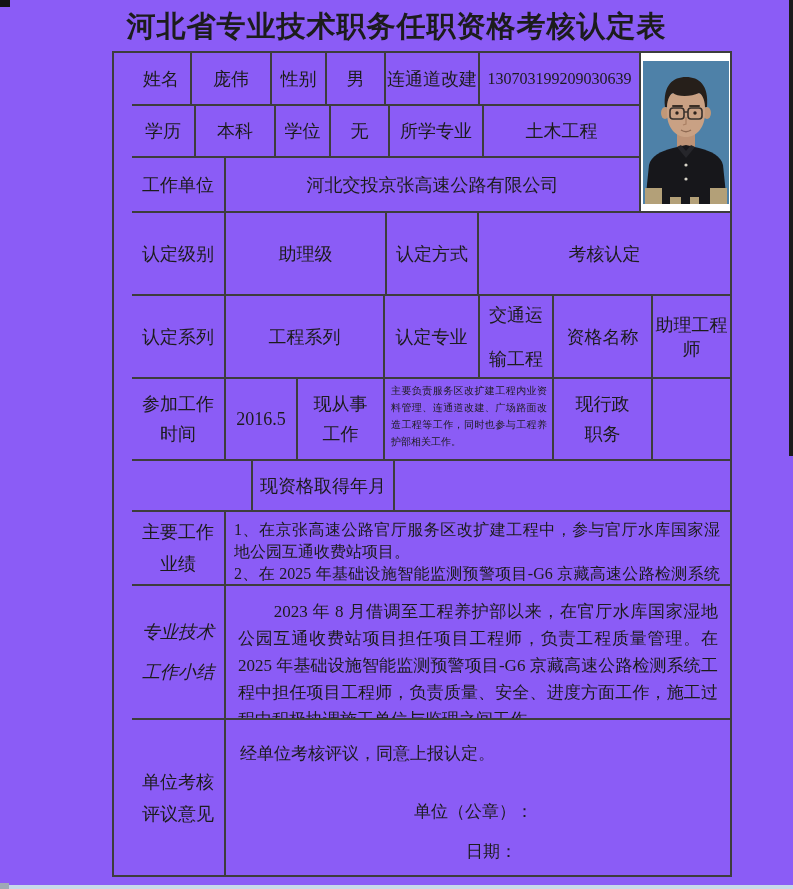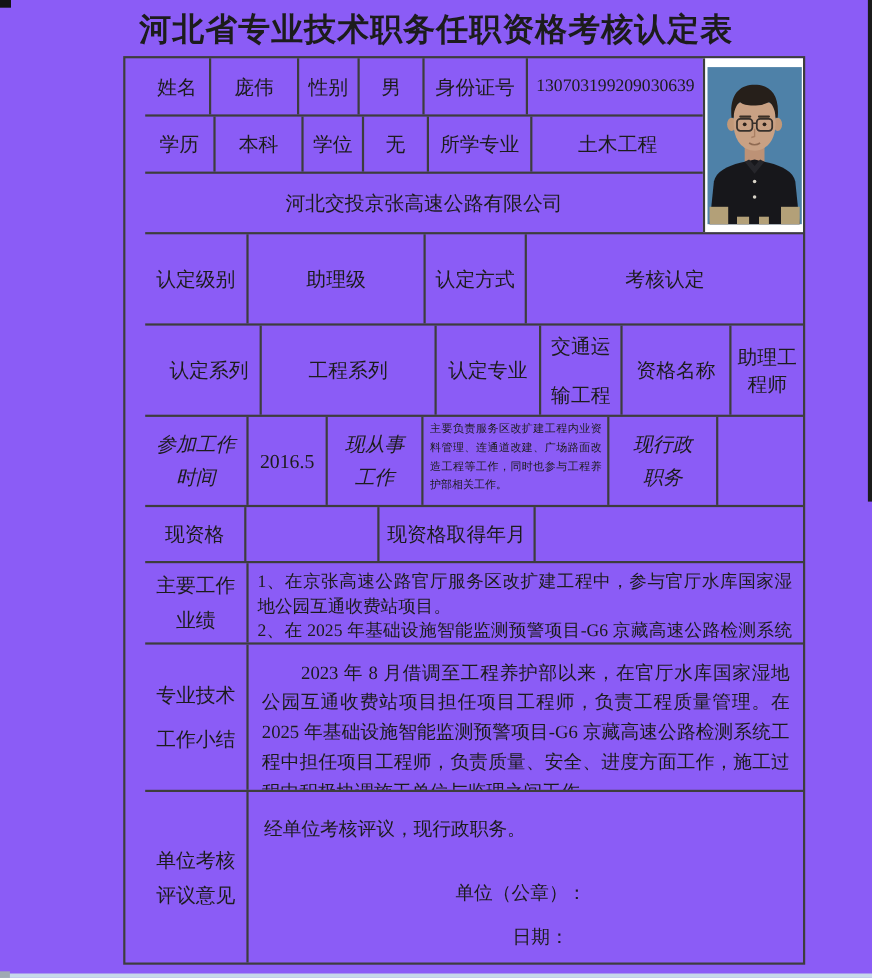--- a/index.html
+++ b/index.html
@@ -28,21 +28,21 @@
     overflow:hidden;
   }
   .cell:last-child{border-right:none;flex:1;}
   .topsec{display:flex;border-bottom:2px solid var(--line);box-sizing:border-box;height:160px;flex-shrink:0;}
   .topleft{width:507px;flex:0 0 507px;display:flex;flex-direction:column;box-sizing:border-box;}
   .topleft .row:last-child{border-bottom:none;flex:1;}
   .photo-cell{flex:1;border-left:2px solid var(--line);box-sizing:border-box;
     display:flex;align-items:center;justify-content:center;background:#fff;}
   .ml{line-height:32px;}
   .mlg{line-height:40px;}
-  .msm{line-height:30px;font-style:italic;}
+  .msm{line-height:30px;}
   .wrap3{display:inline-block;max-width:58px;}
   .wrap4{display:inline-block;max-width:78px;}
   .idnum{font-size:16px;letter-spacing:0px;}
   .desc-cell{
     align-items:flex-start;justify-content:flex-start;
     font-size:10px;line-height:17px;text-align:justify;
     padding:3px 5px 0 6px;display:block;
   }
   .body-cell{
     display:block;text-align:justify;align-items:flex-start;
@@ -75,32 +75,33 @@
 
   <div class="tbl">
 
     <div class="topsec">
       <div class="topleft">
         <div class="row" style="height:53px;">
           <div class="cell" style="width:60px;">姓名</div>
           <div class="cell" style="width:80px;">庞伟</div>
           <div class="cell" style="width:55px;">性别</div>
           <div class="cell" style="width:59px;">男</div>
-          <div class="cell" style="width:94px;">身份证号</div>
+          <div class="cell" style="width:94px;">连通道改建</div>
           <div class="cell idnum">130703199209030639</div>
         </div>
         <div class="row" style="height:52px;">
           <div class="cell" style="width:64px;">学历</div>
           <div class="cell" style="width:80px;">本科</div>
           <div class="cell" style="width:55px;">学位</div>
           <div class="cell" style="width:59px;">无</div>
           <div class="cell" style="width:94px;">所学专业</div>
           <div class="cell">土木工程</div>
         </div>
         <div class="row">
+          <div class="cell" style="width:94px;">工作单位</div>
           <div class="cell">河北交投京张高速公路有限公司</div>
         </div>
       </div>
       <div class="photo-cell">
         <svg class="photo-frame" viewBox="0 0 86 143" xmlns="http://www.w3.org/2000/svg">
           <rect x="0" y="0" width="86" height="143" fill="#4e81a8"></rect>
 
           <rect x="34" y="68" width="18" height="20" fill="#bd9276"></rect>
 
           <path d="M2,143 L6,104 C8,95 18,90 30,87 L43,84 L56,87 C68,90 78,95 80,104 L84,143 Z" fill="#17171b"></path>
@@ -138,21 +139,21 @@
     </div>
 
     <div class="row" style="height:83px;">
       <div class="cell" style="width:94px;">认定级别</div>
       <div class="cell" style="width:161px;">助理级</div>
       <div class="cell" style="width:92px;">认定方式</div>
       <div class="cell">考核认定</div>
     </div>
 
     <div class="row" style="height:83px;">
-      <div class="cell" style="width:94px;margin-left:12px;">认定系列</div>
+      <div class="cell" style="width:94px;">认定系列</div>
       <div class="cell" style="width:159px;">工程系列</div>
       <div class="cell" style="width:95px;">认定专业</div>
       <div class="cell prof-cell" style="width:74px;">
           <span class="wrap3">交通运输工程</span>
         </div>
       <div class="cell" style="width:99px;">资格名称</div>
       <div class="cell">助理工程师</div>
     </div>
 
     <div class="row" style="height:82px;">
@@ -164,51 +165,50 @@
           <span class="wrap3">现从事工作</span>
         </div>
       <div class="cell desc-cell" style="width:169px;">主要负责服务区改扩建工程内业资料管理、连通道改建、广场路面改造工程等工作，同时也参与工程养护部相关工作。</div>
       <div class="cell msm" style="width:99px;">
           <span class="wrap3">现行政职务</span>
         </div>
       <div class="cell"></div>
     </div>
 
     <div class="row" style="height:51px;">
-      <div class="cell" style="width:92px;">现资格</div>
       <div class="cell" style="width:121px;"></div>
       <div class="cell" style="width:142px;">现资格取得年月</div>
       <div class="cell"></div>
     </div>
 
     <div class="row" style="height:74px;">
       <div class="cell ml" style="width:94px;">
           <span class="wrap4">主要工作业绩</span>
         </div>
       <div class="cell body-cell">
         <div class="para">1、在京张高速公路官厅服务区改扩建工程中，参与官厅水库国家湿地公园互通收费站项目。</div>
         <div class="para">2、在 2025 年基础设施智能监测预警项目-G6 京藏高速公路检测系统工程中担任项目工程师。</div>
       </div>
     </div>
 
     <div class="row" style="height:134px;">
-      <div class="cell mlg" style="width:94px;">
+      <div class="cell mlg" style="width:94px;font-style:italic;">
           <span class="wrap4">专业技术工作小结</span>
         </div>
       <div class="cell summary-cell">
         <div class="para">2023 年 8 月借调至工程养护部以来，在官厅水库国家湿地公园互通收费站项目担任项目工程师，负责工程质量管理。在 2025 年基础设施智能监测预警项目-G6 京藏高速公路检测系统工程中担任项目工程师，负责质量、安全、进度方面工作，施工过程中积极协调施工单位与监理之间工作。</div>
       </div>
     </div>
 
     <div class="row">
       <div class="cell ml" style="width:94px;">
           <span class="wrap4">单位考核评议意见</span>
         </div>
       <div class="cell opinion-cell">
-        <div class="opinion-text">经单位考核评议，现行政职务。</div>
+        <div class="opinion-text">经单位考核评议，同意上报认定。</div>
         <div class="seal-line">单位（公章）：</div>
         <div class="date-line">日期：</div>
       </div>
     </div>
 
   </div>
 
   <div class="art art-tl"></div>
   <div class="art art-right"></div>
   <div class="art art-bottom"></div>

